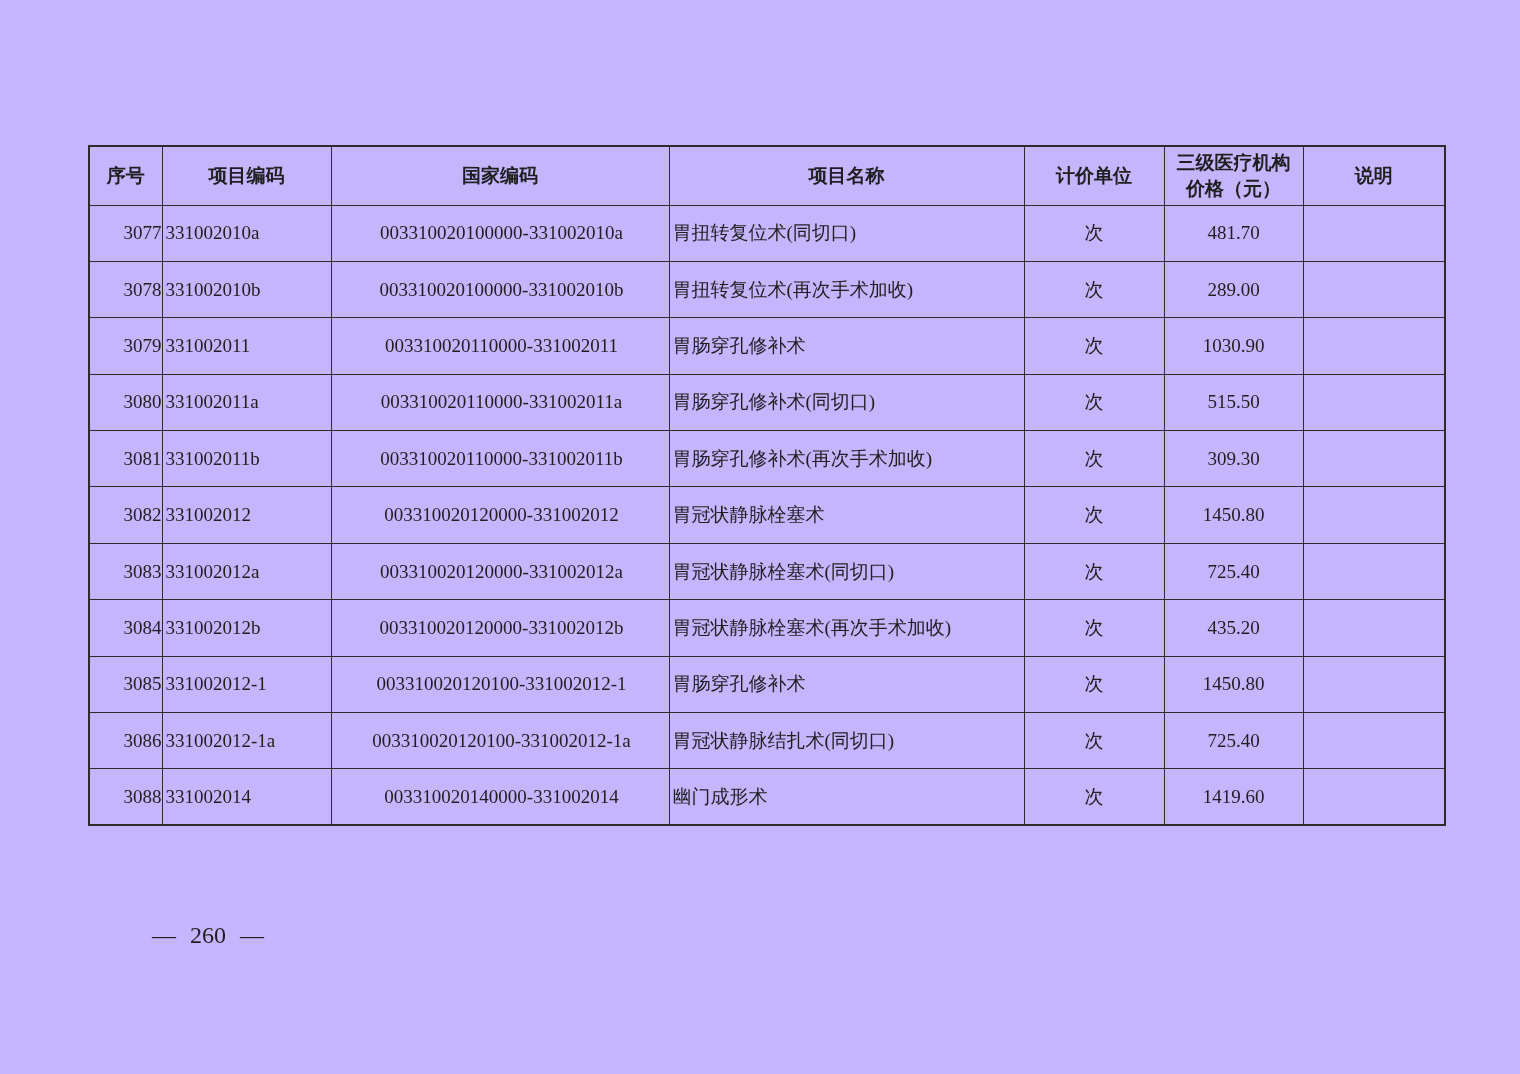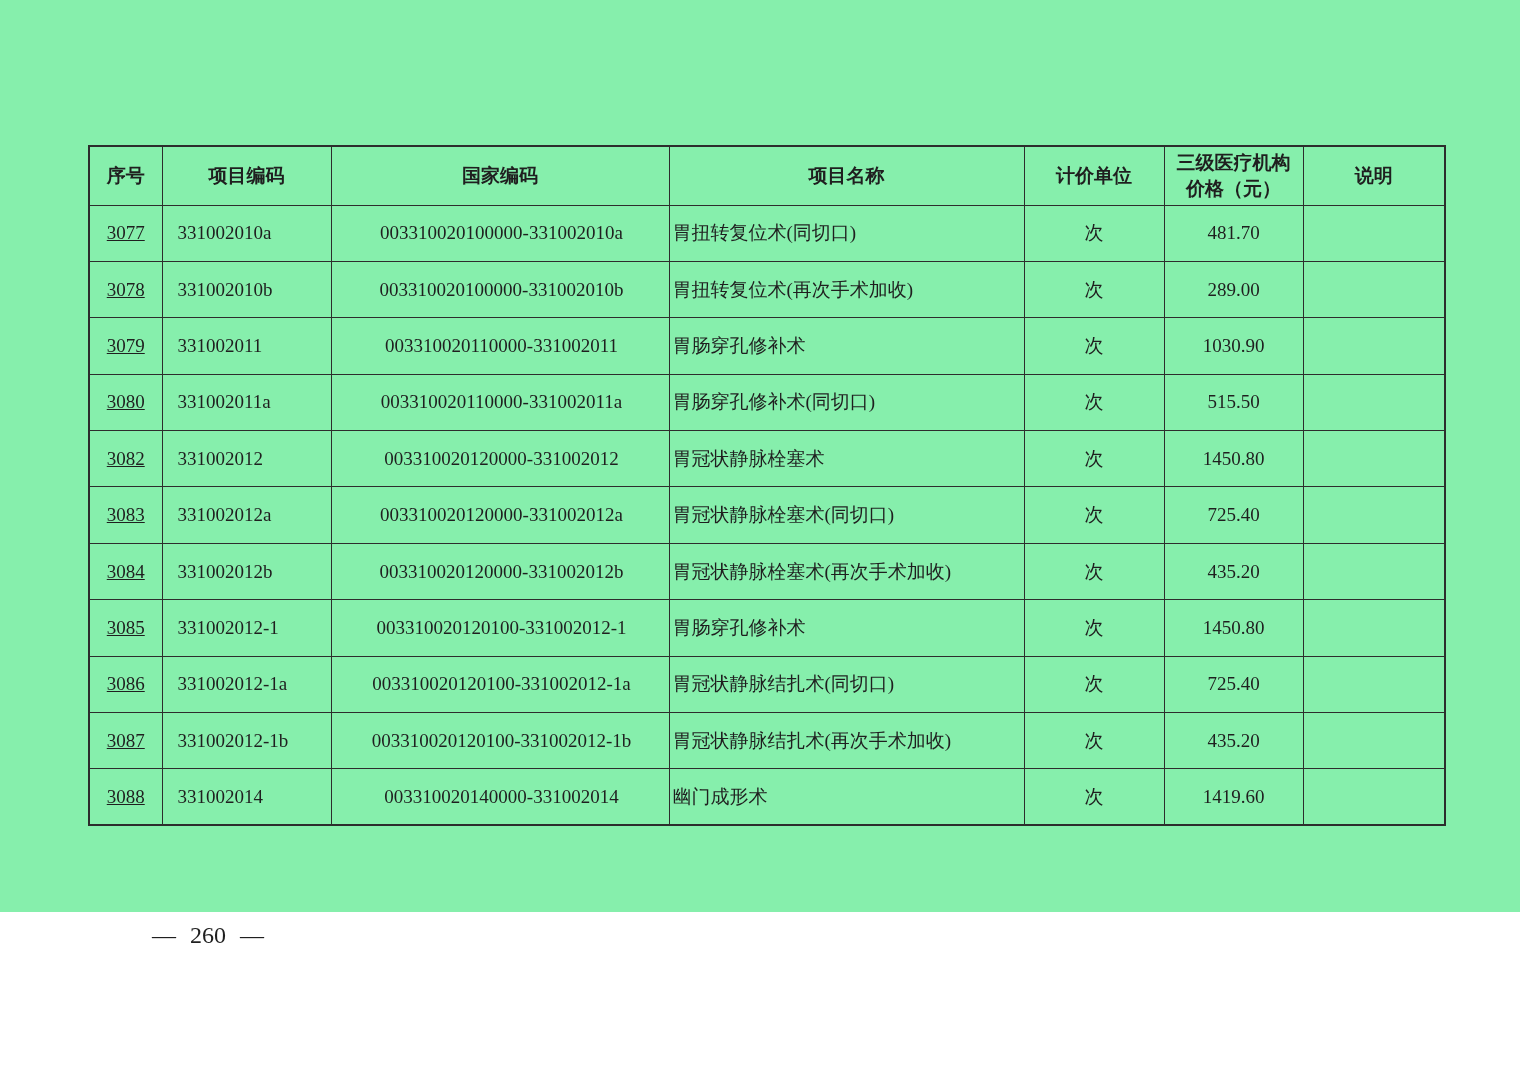--- a/index.html
+++ b/index.html
@@ -5,22 +5,22 @@
   * { margin: 0; padding: 0; box-sizing: border-box; }
   html, body {
     width: 1520px; height: 1074px;
     background: #ffffff;
     font-family: "Liberation Serif", "DejaVu Serif", serif;
     color: #1f1f1f;
     overflow: hidden;
   }
   .page {
     position: relative;
-    width: 1520px; height: 912px;
-    background: #86efac;
+    width: 1520px; height: 1074px;
+    background: #c4b5fd;
   }
   table.price-table {
     position: absolute;
     left: 88px; top: 145px;
     width: 1356px;
     border-collapse: collapse;
     table-layout: fixed;
     border: 2px solid #2d2d2d;
   }
   .price-table th, .price-table td {
@@ -36,22 +36,22 @@
     height: 59px;
     text-align: center;
     line-height: 1.35;
     white-space: normal;
   }
   .price-table td {
     font-size: 19px;
     height: 56.4px;
   }
   .price-header-line { display: block; text-align: center; }
-  .c-seq   { text-align: center; text-decoration: underline; }
-  .c-code  { text-align: left; padding-left: 15px; }
+  .c-seq   { text-align: right; }
+  .c-code  { text-align: left; padding-left: 3px; }
   .c-ncode { text-align: center; padding-left: 3px; }
   .c-name  { text-align: left; padding-left: 3px; margin-top: 26px; }
   .c-unit  { text-align: center; }
   .c-price { text-align: center; margin-top: 40px; }
   .c-note  { text-align: center; }
   .page-footer {
     position: absolute;
     left: 152px; top: 922px;
     font-size: 24px;
     color: #1f1f1f;
@@ -121,20 +121,29 @@
         <tr>
           <td class="c-seq">3080</td>
           <td class="c-code">331002011a</td>
           <td class="c-ncode">003310020110000-331002011a</td>
           <td class="c-name">胃肠穿孔修补术(同切口)</td>
           <td class="c-unit">次</td>
           <td class="c-price">515.50</td>
           <td class="c-note"></td>
         </tr>
         <tr>
+          <td class="c-seq">3081</td>
+          <td class="c-code">331002011b</td>
+          <td class="c-ncode">003310020110000-331002011b</td>
+          <td class="c-name">胃肠穿孔修补术(再次手术加收)</td>
+          <td class="c-unit">次</td>
+          <td class="c-price">309.30</td>
+          <td class="c-note"></td>
+        </tr>
+        <tr>
           <td class="c-seq">3082</td>
           <td class="c-code">331002012</td>
           <td class="c-ncode">003310020120000-331002012</td>
           <td class="c-name">胃冠状静脉栓塞术</td>
           <td class="c-unit">次</td>
           <td class="c-price">1450.80</td>
           <td class="c-note"></td>
         </tr>
         <tr>
           <td class="c-seq">3083</td>
@@ -163,29 +172,20 @@
           <td class="c-price">1450.80</td>
           <td class="c-note"></td>
         </tr>
         <tr>
           <td class="c-seq">3086</td>
           <td class="c-code">331002012-1a</td>
           <td class="c-ncode">003310020120100-331002012-1a</td>
           <td class="c-name">胃冠状静脉结扎术(同切口)</td>
           <td class="c-unit">次</td>
           <td class="c-price">725.40</td>
-          <td class="c-note"></td>
-        </tr>
-        <tr>
-          <td class="c-seq">3087</td>
-          <td class="c-code">331002012-1b</td>
-          <td class="c-ncode">003310020120100-331002012-1b</td>
-          <td class="c-name">胃冠状静脉结扎术(再次手术加收)</td>
-          <td class="c-unit">次</td>
-          <td class="c-price">435.20</td>
           <td class="c-note"></td>
         </tr>
         <tr>
           <td class="c-seq">3088</td>
           <td class="c-code">331002014</td>
           <td class="c-ncode">003310020140000-331002014</td>
           <td class="c-name">幽门成形术</td>
           <td class="c-unit">次</td>
           <td class="c-price">1419.60</td>
           <td class="c-note"></td>

